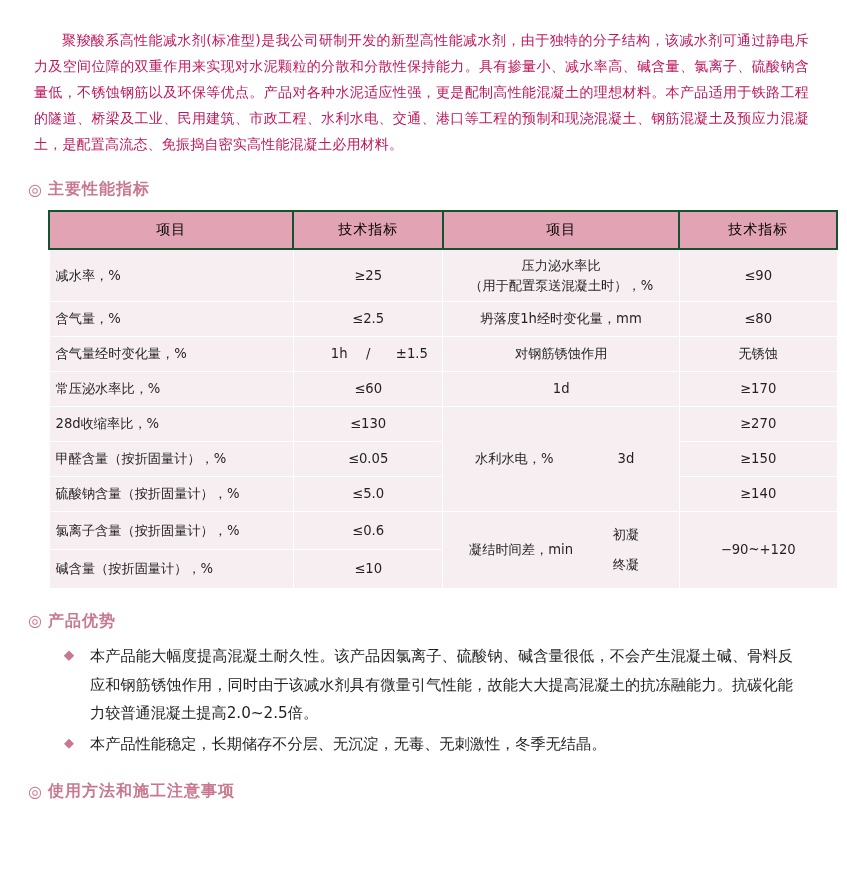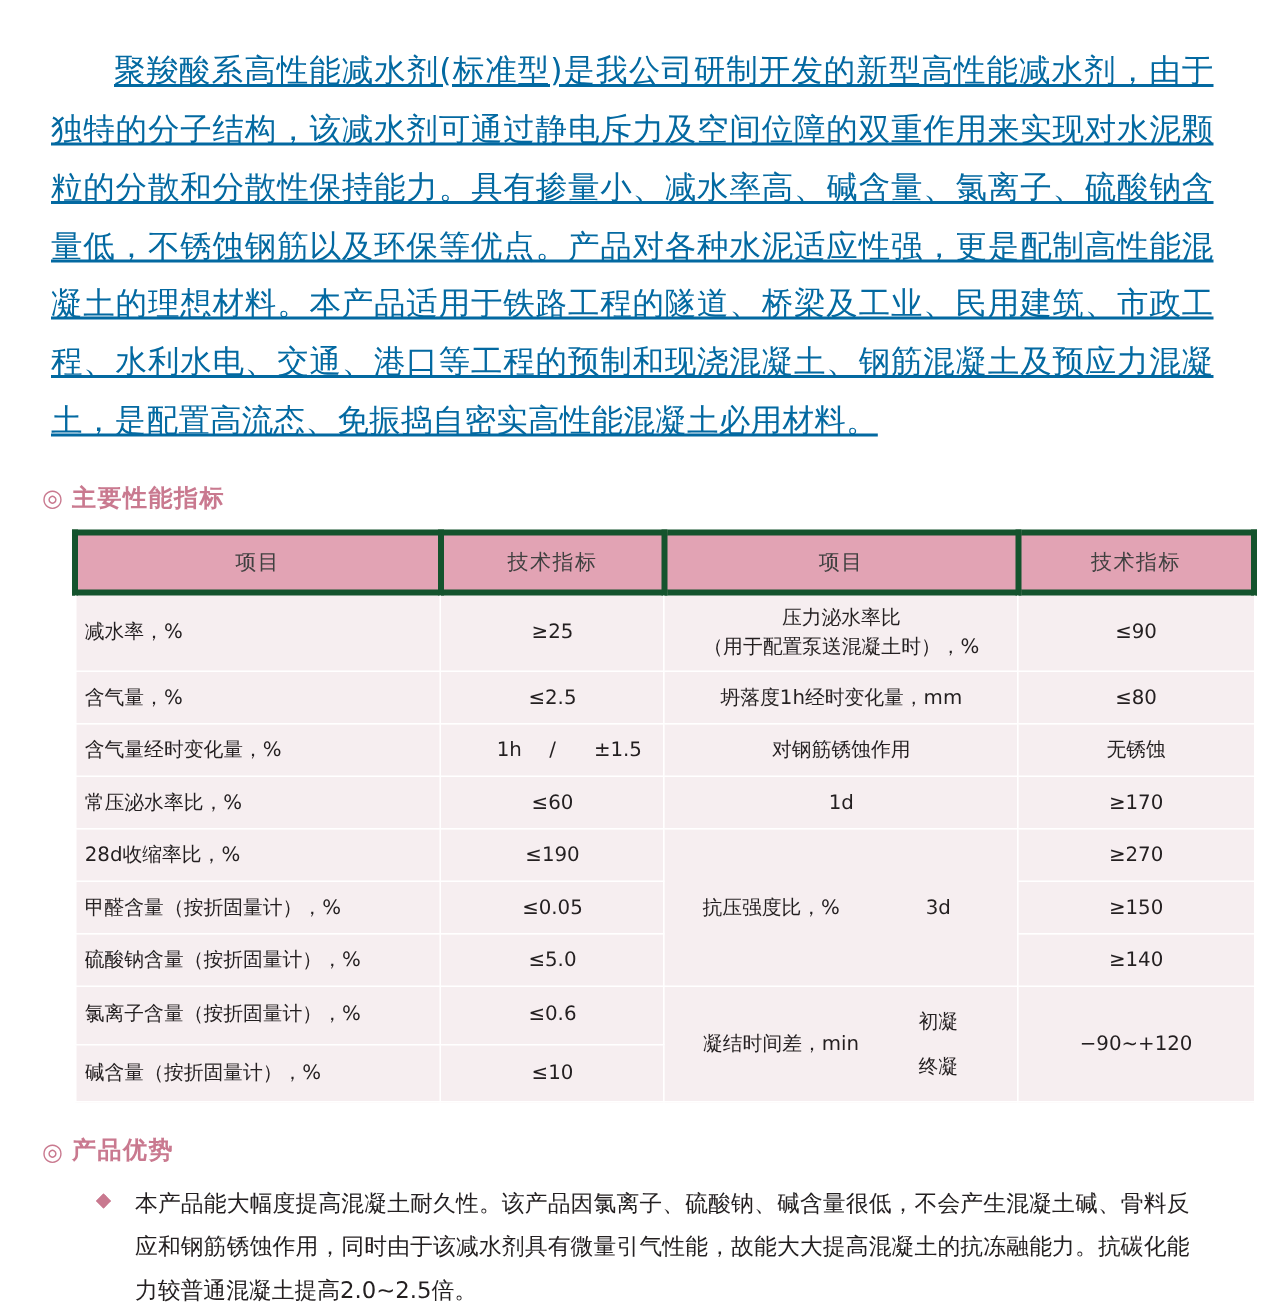--- a/index.html
+++ b/index.html
@@ -17,28 +17,27 @@
   .page {
     position: relative;
     width: 847px;
     height: 875px;
     box-sizing: border-box;
     padding: 22px 26px 0 26px;
   }
 
   
   .intro {
-    font-size: 21px;
+    font-size: 14px;
     line-height: 1.85;
     text-align: justify;
     text-indent: 2em;
-    color: #0369a1;
+    color: #be185d;
     margin: 6px 12px 0 8px;
     letter-spacing: 0.2px;
-    text-decoration: underline;
   }
 
   
   .section-head {
     display: flex;
     align-items: center;
     margin: 22px 0 10px 2px;
     color: #c9798f;
   }
   .section-head .marker {
@@ -56,25 +55,25 @@
 
   
   table.spec {
     width: 790px;
     margin: 4px 0 0 22px;
     border-collapse: collapse;
     font-size: 13.2px;
   }
   table.spec th {
     background: #e2a3b4;
-    color: #404040;
+    color: #000000;
     font-weight: normal;
     font-size: 14px;
     padding: 9px 4px;
-    border: 4px solid #14532d;
+    border: 2px solid #14532d;
     letter-spacing: 1px;
   }
   table.spec td {
     border: 1px solid #ffffff;
     background: #f6eef0;
     padding: 6px 6px;
     text-align: center;
     color: #231f20;
     height: 22px;
     line-height: 1.45;
@@ -154,26 +153,26 @@
         <td>无锈蚀</td>
       </tr>
       <tr>
         <td class="lbl">常压泌水率比，%</td>
         <td>≤60</td>
         <td>1d</td>
         <td>≥170</td>
       </tr>
       <tr>
         <td class="lbl">28d收缩率比，%</td>
-        <td>≤190</td>
+        <td>≤130</td>
         <td rowspan="3" style="width:0">
           <table style="width:100%;border-collapse:collapse">
             <tbody>
                 <tr>
-              <td style="border:none;background:transparent;width:58%;text-align:center">抗压强度比，%</td>
+              <td style="border:none;background:transparent;width:58%;text-align:center">水利水电，%</td>
               <td style="border:none;background:transparent;width:42%;text-align:center">3d</td>
             </tr>
           </tbody>
             </table>
         </td>
         <td>≥270</td>
       </tr>
       <tr>
         <td class="lbl">甲醛含量（按折固量计），%</td>
         <td>≤0.05</td>
@@ -216,20 +215,21 @@
   <ul class="bullets">
     <li>
       <span class="dia">◆</span>
     </li>
     <li>
       <span class="dia">◆</span>
       <span>本产品能大幅度提高混凝土耐久性。该产品因氯离子、硫酸钠、碱含量很低，不会产生混凝土碱、骨料反应和钢筋锈蚀作用，同时由于该减水剂具有微量引气性能，故能大大提高混凝土的抗冻融能力。抗碳化能力较普通混凝土提高2.0~2.5倍。</span>
     </li>
     <li>
       <span class="dia">◆</span>
+      <span>本产品性能稳定，长期储存不分层、无沉淀，无毒、无刺激性，冬季无结晶。</span>
     </li>
   </ul>
 
   <div class="section-head">
     <span class="marker">◎</span>
     <span class="title">使用方法和施工注意事项</span>
   </div>
 
 </div>
 

